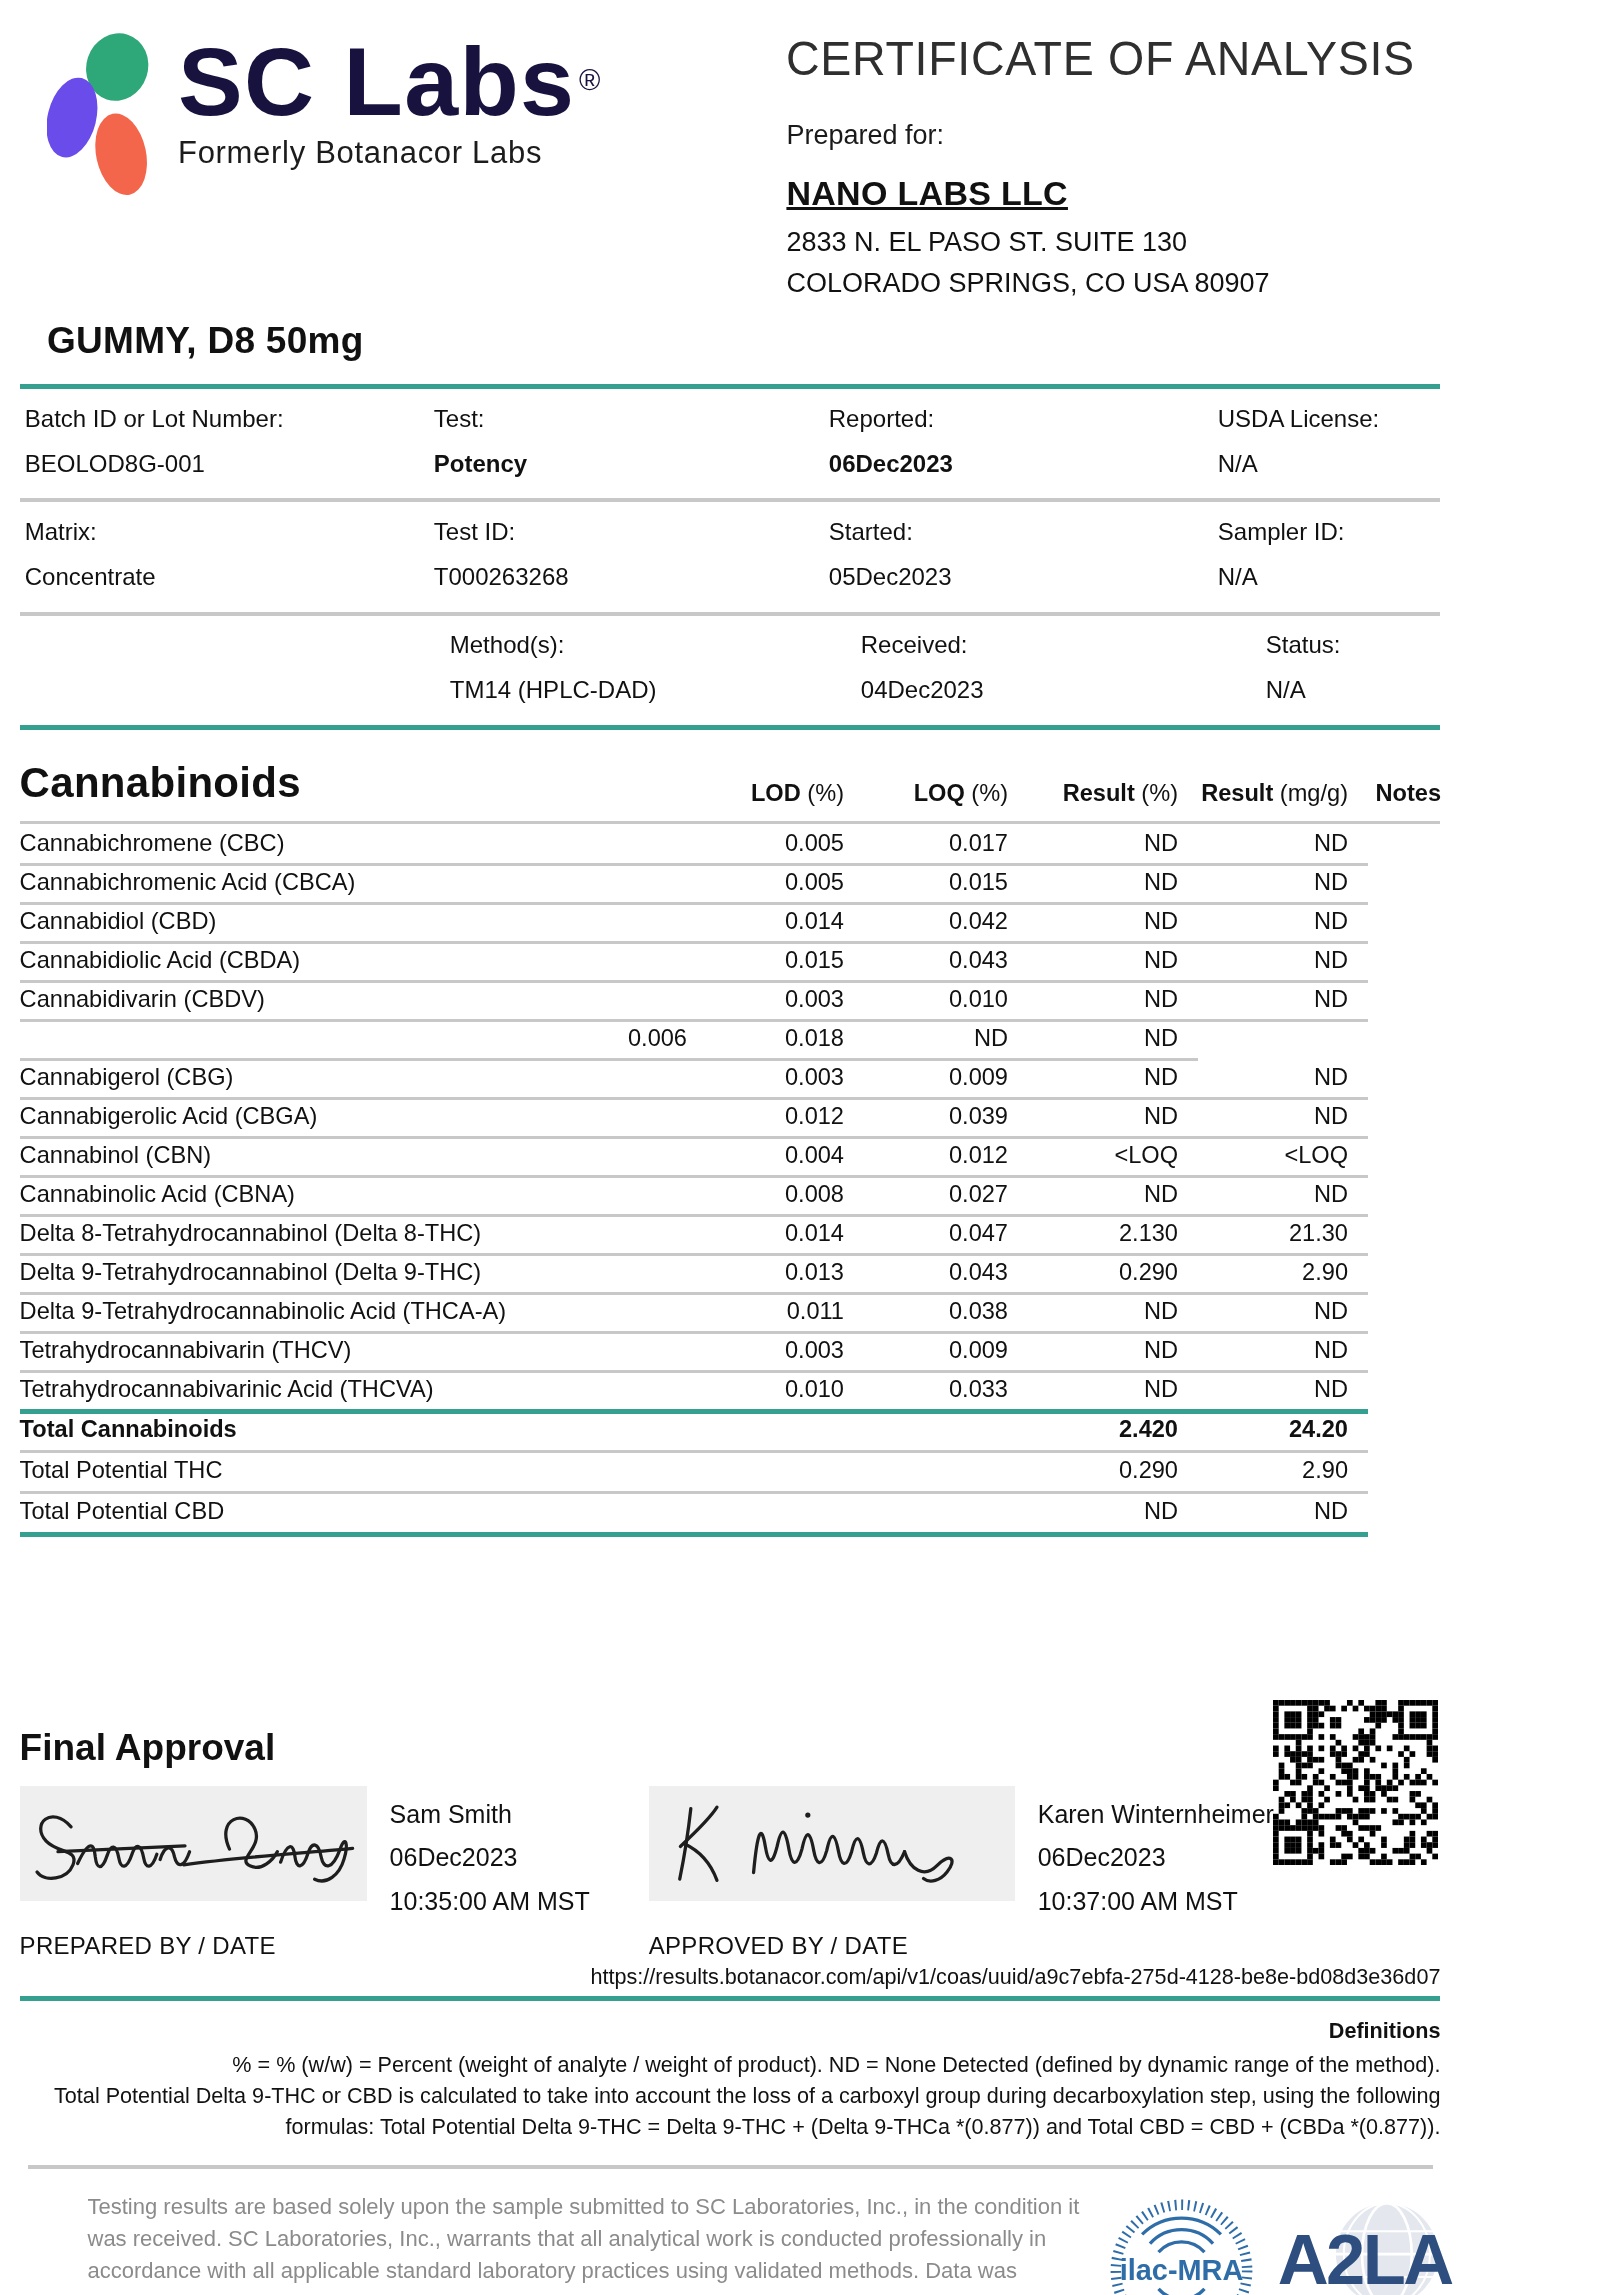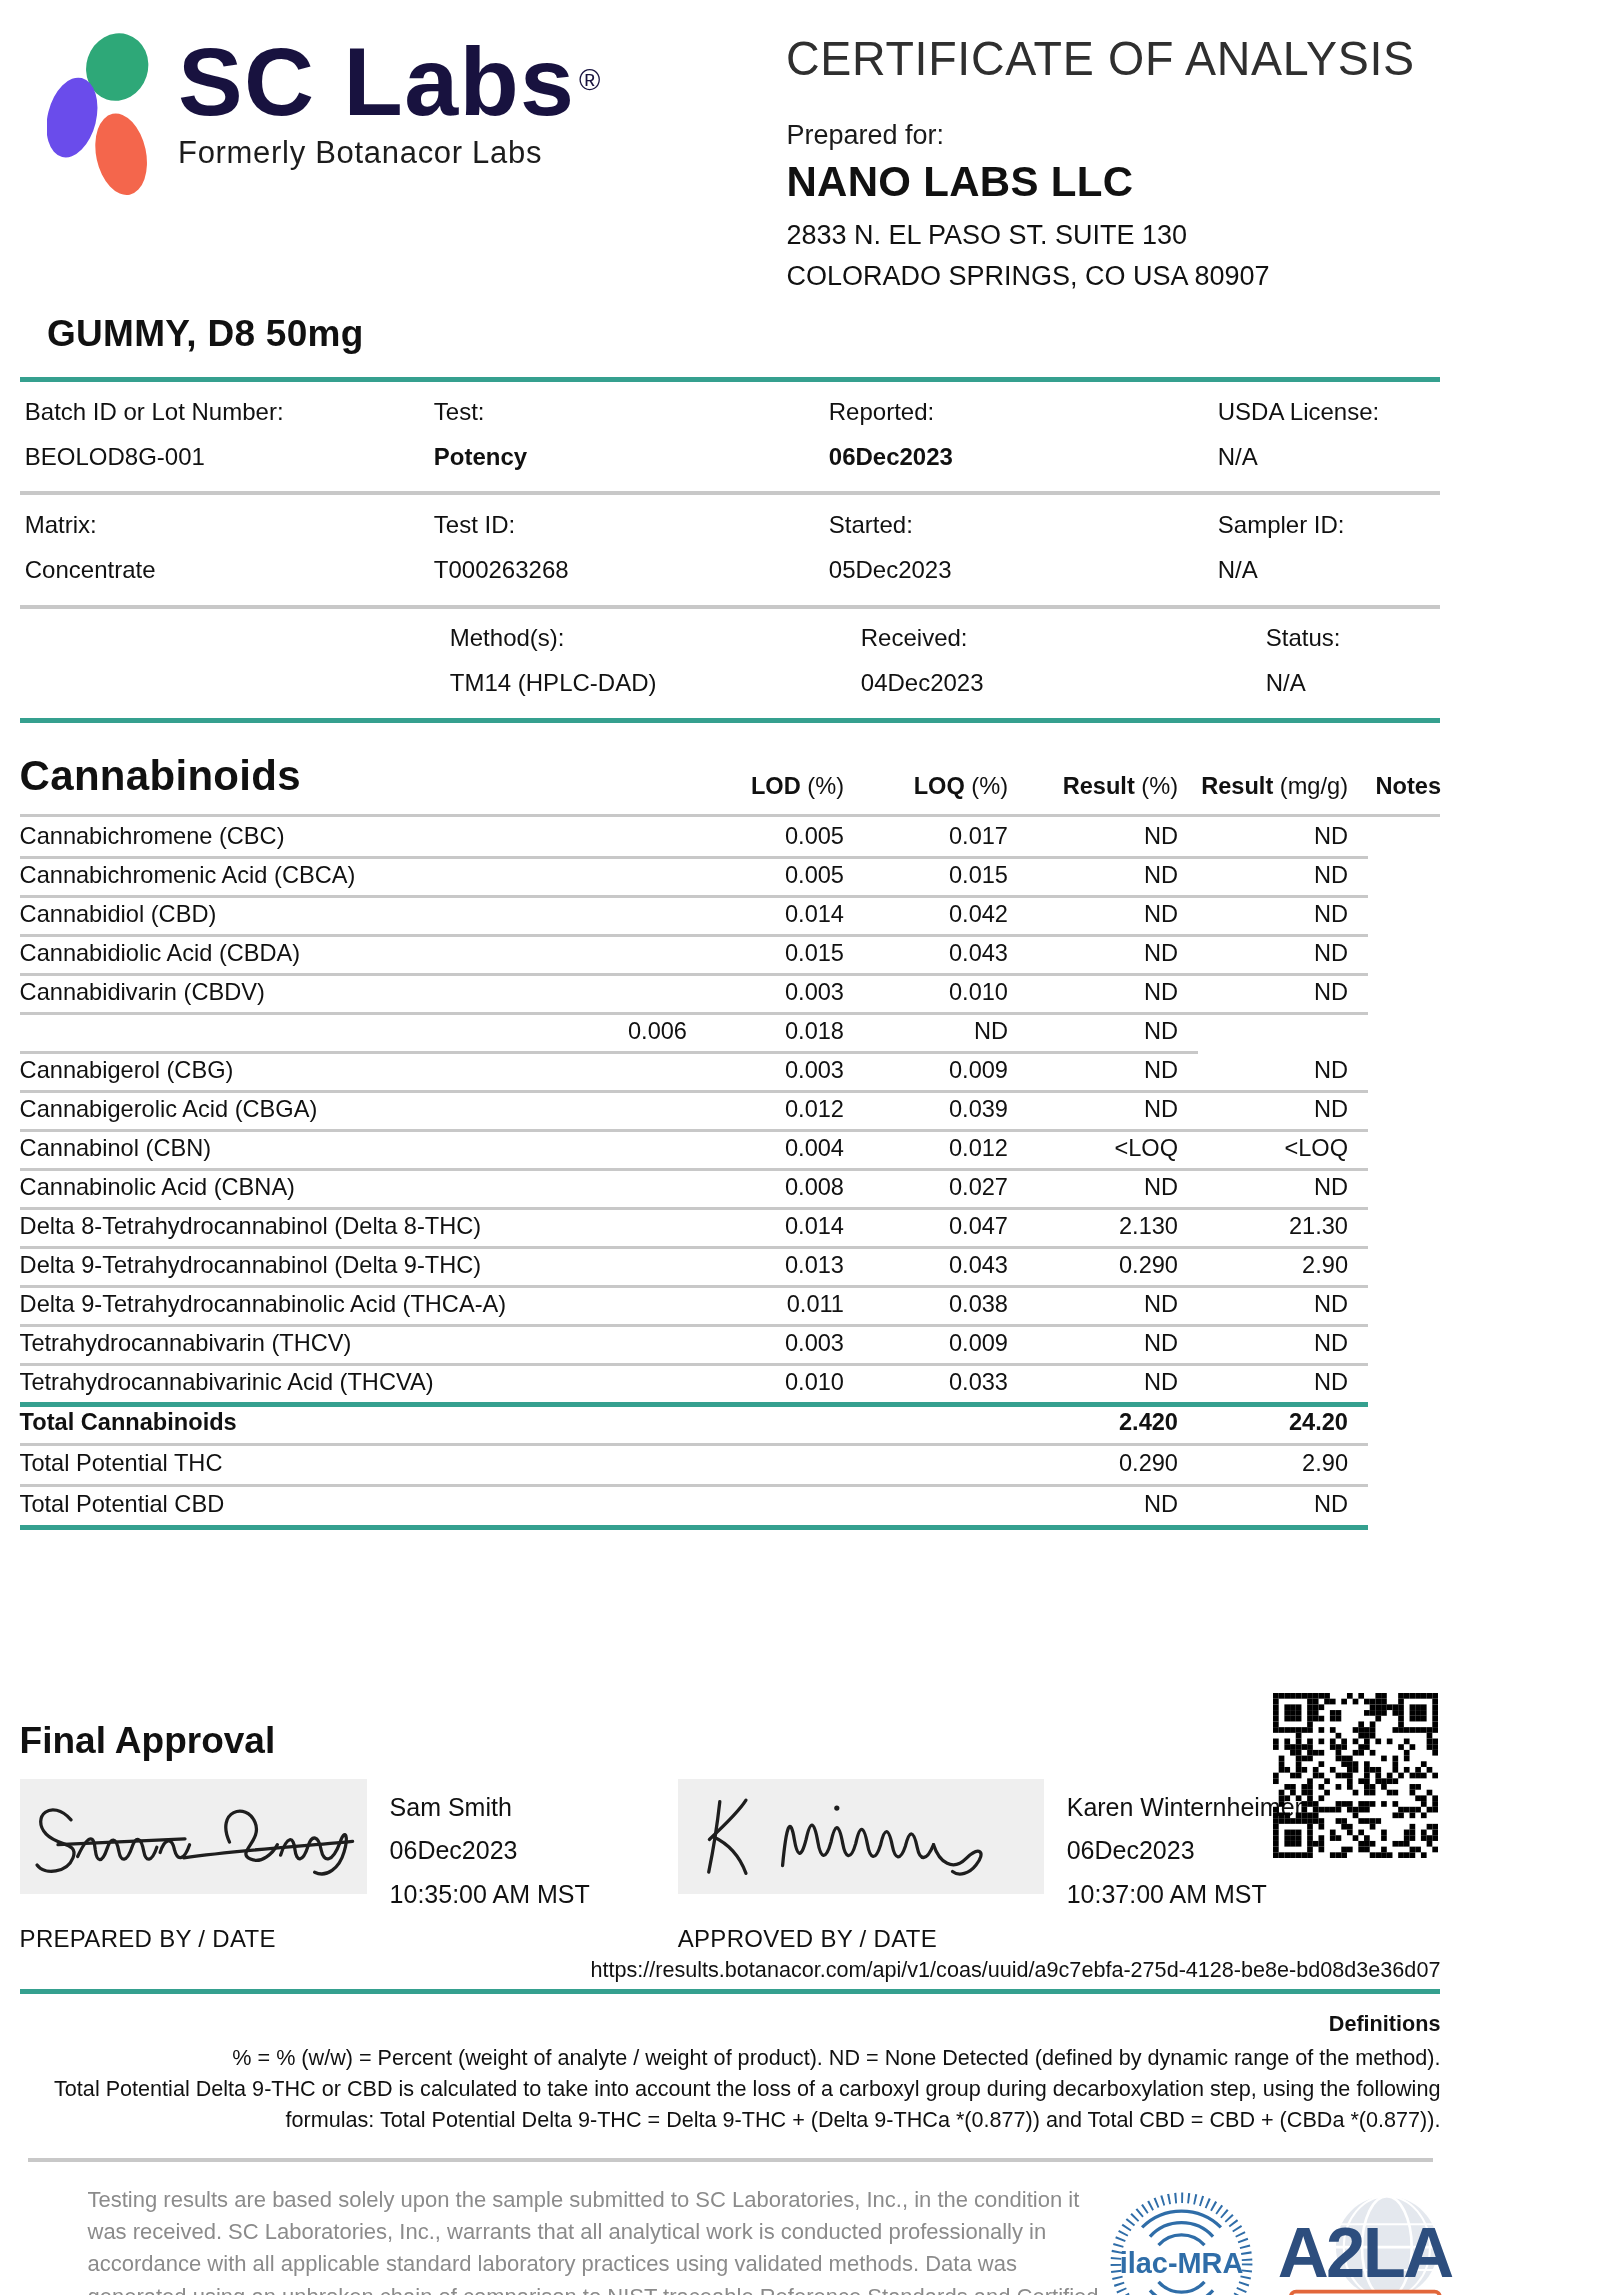--- a/index.html
+++ b/index.html
@@ -12,21 +12,21 @@
   .header{display:flex;align-items:flex-start;padding:31px 19.6px 0 47px;}
   .logo{display:flex;gap:26px;align-items:flex-start;}
   .logo-icon{width:105px;height:177px;flex:0 0 auto;}
   .logo-text .wordmark{font-size:97px;font-weight:700;color:#18123f;letter-spacing:1.3px;line-height:1.05;}
   .logo-text .reg{font-size:29px;font-weight:400;vertical-align:25px;margin-left:3.9px;}
   .logo-text .tagline{font-size:31px;color:#1c1c1c;margin-top:2.6px;letter-spacing:0.7px;}
   .header-spacer{flex:1;}
   .coa-block{width:654px;flex:0 0 auto;}
   .coa-title{font-size:48px;font-weight:400;color:#2f2f2f;letter-spacing:0.7px;white-space:nowrap;transform:scaleX(.97);transform-origin:left;}
   .prepared-label{font-size:27px;color:#1a1a1a;margin-top:34px;}
-  .client-name{font-size:42px;font-weight:700;margin-top:7px;letter-spacing:0.3px;}
+  .client-name{font-size:34px;font-weight:700;margin-top:23px;letter-spacing:0.3px;text-decoration:underline;}
   .client-address{font-size:27px;line-height:1.5;margin-top:9.2px;}
   .product-title{font-size:37px;font-weight:700;margin:17px 19.6px 0 47px;letter-spacing:0.3px;}
   
   .info-table{margin:22px 19.6px 0;border-top:5.9px solid #35a08f;border-bottom:5.9px solid #35a08f;}
   .info-row{display:grid;grid-template-columns:409px 395px 389px 1fr;padding:15.7px 5.2px 19.6px 5.2px;border-bottom:4.6px solid #c8c8c8;}
   .info-row:last-child{border-bottom:none;gap:16px;}
   .info-label{font-size:24px;}
   .info-value{font-size:24px;margin-top:17px;min-height:29px;}
   
   .cann{margin:29px 19.6px 0;}
@@ -46,21 +46,21 @@
   .c-num{justify-content:flex-end;padding-right:19.6px;}
   
   .approval{margin:195px 19.6px 0;position:relative;}
   .approval-title{font-size:37px;font-weight:700;}
   .sig-row{display:flex;margin-top:17px;align-items:flex-start;}
   .sig-pair{display:flex;gap:23px;align-items:flex-start;}
   .sig-box{background:#efefef;}
   .sig-box svg{display:block;}
   .sig-meta{font-size:25px;line-height:1.75;padding-top:6.5px;}
   .sig-caption{font-size:24px;margin-top:7.9px;letter-spacing:0.3px;}
-  .sig-block2{margin-left:63px;padding-left:25px;}
+  .sig-block2{margin-left:34px;padding-left:25px;}
   .qr-wrap{position:absolute;top:-27.5px;right:2.6px;width:165px;height:165px;}
   .url-line{text-align:right;font-size:21.6px;margin-top:3.9px;color:#111;}
   .teal-rule{height:4.6px;background:#35a08f;margin-top:6.5px;}
   
   .defs{margin:17px 19.6px 0;text-align:right;}
   .defs-title{font-size:21.6px;font-weight:700;}
   .defs-text{font-size:21.6px;line-height:1.45;margin-top:5.2px;}
   
   .band{margin:22px 27.5px 0;border-top:4.6px solid #c8c8c8;border-bottom:4.6px solid #c8c8c8;
         padding:22px 0 17px;display:flex;align-items:flex-start;}

